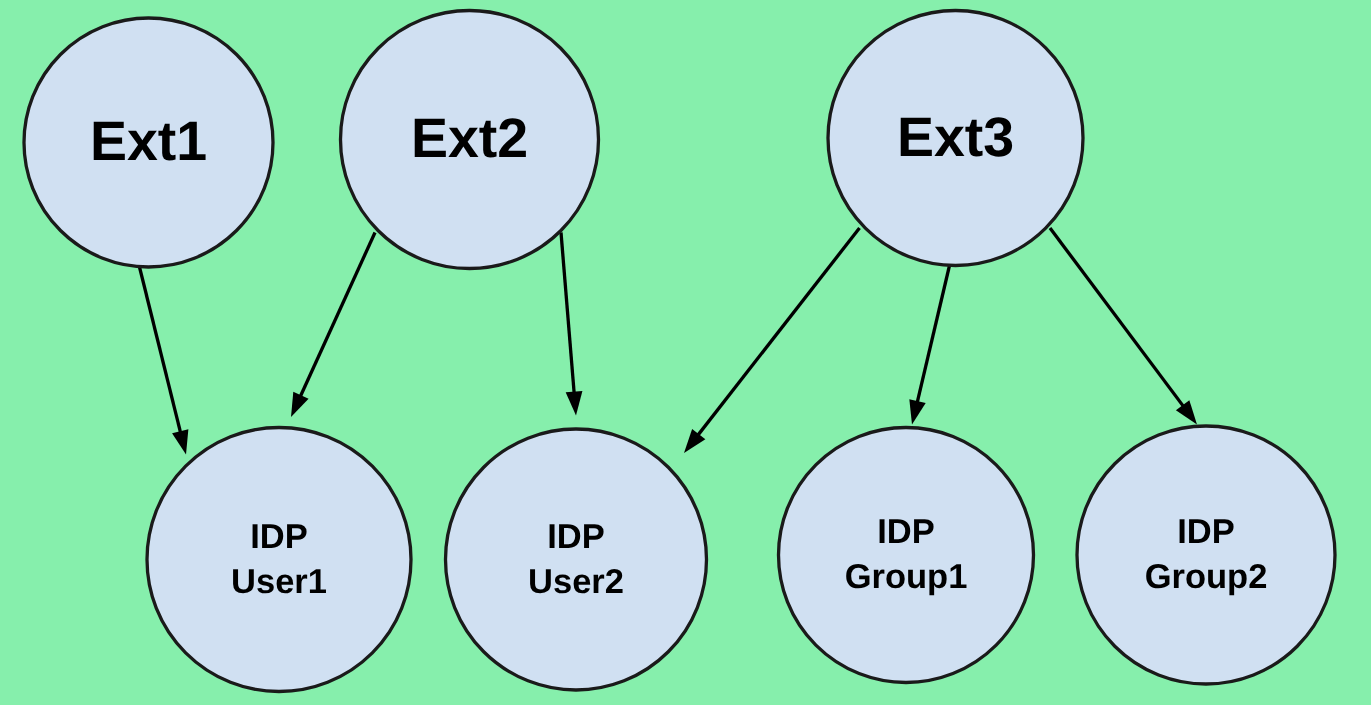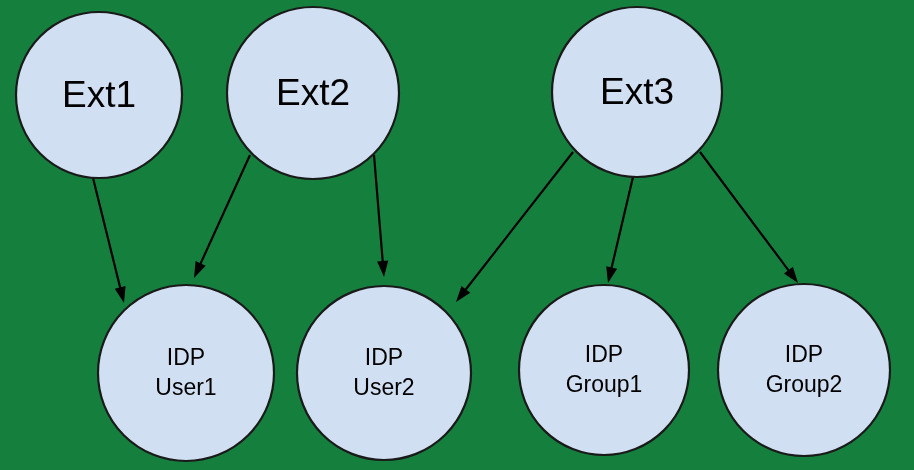--- a/index.html
+++ b/index.html
@@ -7,22 +7,23 @@
     padding: 0;
     background: #ffffff;
   }
   body {
     font-family: "Liberation Sans", sans-serif;
   }
   #diagram-canvas {
     position: relative;
     width: 914px;
     height: 470px;
-    background: #15803d;
+    background: #86efac;
     overflow: hidden;
+    font-weight: bold;
   }
   #diagram-canvas svg {
     position: absolute;
     top: 0;
     left: 0;
     width: 914px;
     height: 470px;
   }
   .node-circle {
     stroke: #1a1a1a;

